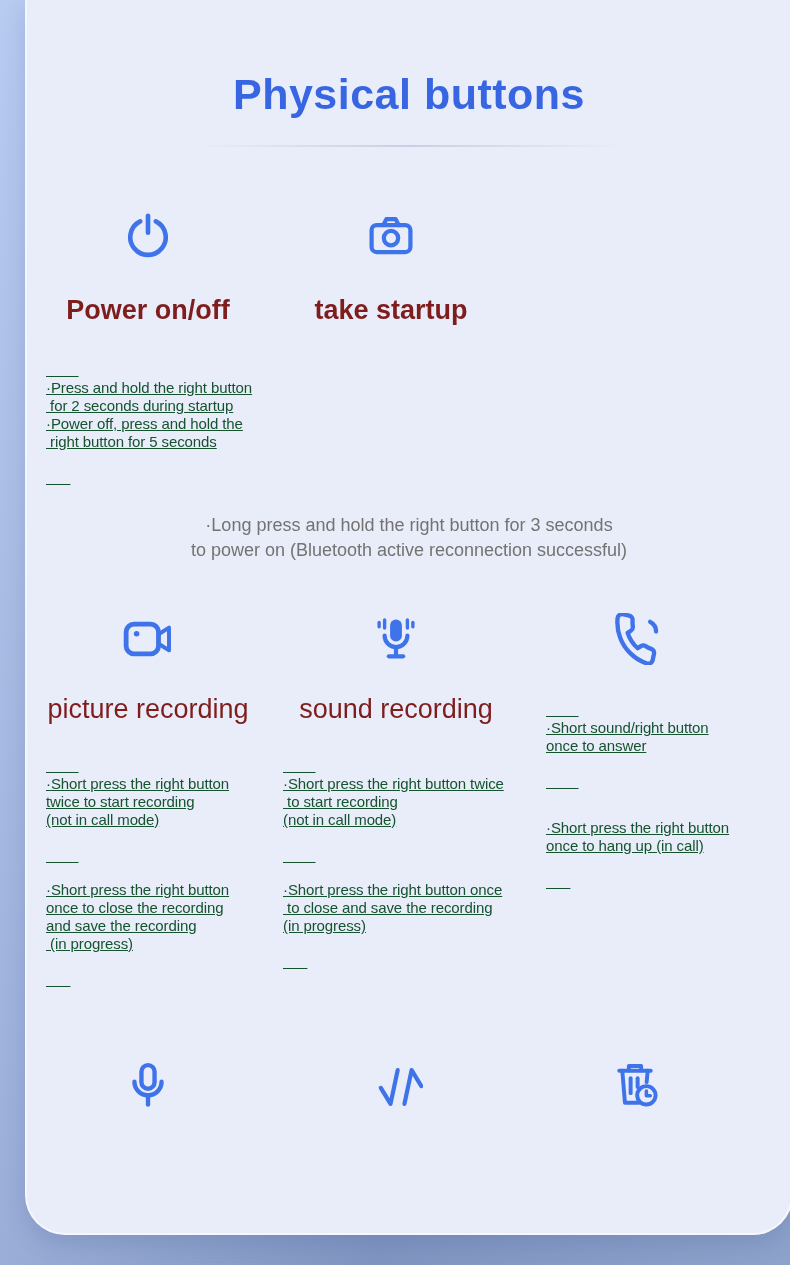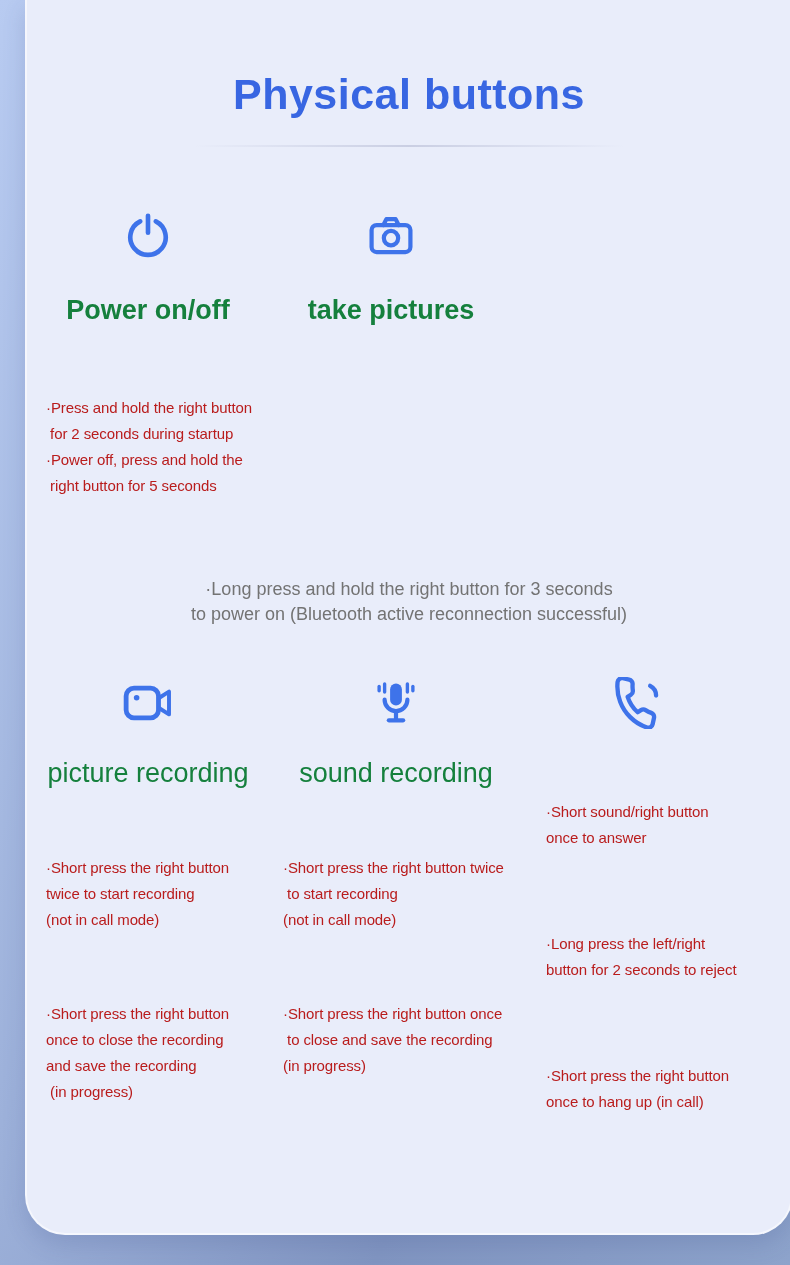--- a/index.html
+++ b/index.html
@@ -58,32 +58,33 @@
     height: 60px;
     display: flex;
     align-items: center;
     justify-content: center;
   }
   .cell-title {
     margin-top: 28px;
     font-size: 27px;
     line-height: 32px;
     font-weight: 600;
-    color: #15803d;
+    color: #7f1d1d;
     white-space: pre;
   }
   .row2 .cell-title, .row3 .cell-title { margin-top: 24px; font-weight: 400; }
   .cell-desc {
     margin-top: 17px;
     text-align: left;
     white-space: pre;
     font-size: 15px;
-    line-height: 26px;
+    line-height: 18px;
     letter-spacing: -0.1px;
-    color: #b91c1c;
+    color: #14532d;
+    text-decoration: underline;
   }
   .row2 .cell-desc { margin-top: 14px; }
   .cell-desc p + p { margin-top: 16px; }
   .row2 .c3 .cell-desc p + p { margin-top: 28px; }
   .desc-center { text-align: center; white-space: pre; }
   .pl4 { padding-left: 4px; }
   .pl9 { padding-left: 9px; }
   .pl28 { padding-left: 28px; }
   svg.icon { display: block; }
 </style>
@@ -115,21 +116,21 @@
 
 
     <div class="cell c3">
       <div class="icon-box">
         <svg class="icon" width="54" height="54" viewBox="0 0 64 64" fill="none" stroke="#3e73ea" stroke-width="5" stroke-linecap="round" stroke-linejoin="round">
           <rect x="9" y="19" width="46" height="32" rx="6"></rect>
           <path d="M23 19 l3.5 -7 h11 l3.5 7"></path>
           <circle cx="32" cy="34.5" r="8.5"></circle>
         </svg>
       </div>
-      <div class="cell-title">take pictures</div>
+      <div class="cell-title">take startup</div>
     </div>
   </div>
 
   <div class="note">·Long press and hold the right button for 3 seconds
 to power on (Bluetooth active reconnection successful)</div>
 
   <div class="row row2">
 
     <div class="cell c1">
       <div class="icon-box">
@@ -180,22 +181,20 @@
         <svg class="icon" width="52" height="52" viewBox="0 0 24 24" fill="none" stroke="#3e73ea" stroke-width="2" stroke-linecap="round" stroke-linejoin="round">
           <g transform="rotate(12 12 12)">
             <path d="M22 16.92v3a2 2 0 0 1-2.18 2 19.79 19.79 0 0 1-8.63-3.07 19.5 19.5 0 0 1-6-6 19.79 19.79 0 0 1-3.07-8.67A2 2 0 0 1 4.11 2h3a2 2 0 0 1 2 1.72 12.84 12.84 0 0 0 .7 2.81 2 2 0 0 1-.45 2.11L8.09 9.91a16 16 0 0 0 6 6l1.27-1.27a2 2 0 0 1 2.11-.45 12.84 12.84 0 0 0 2.81.7A2 2 0 0 1 22 16.92z"></path>
             <path d="M17.2 2.8 a5 5 0 0 1 3.6 3.8"></path>
           </g>
         </svg>
       </div>
       <div class="cell-desc pl28">
         <p>·Short sound/right button
 once to answer</p>
-        <p>·Long press the left/right
-button for 2 seconds to reject</p>
         <p>·Short press the right button
 once to hang up (in call)</p>
       </div>
     </div>
   </div>
 
   <div class="row row3">
 
     <div class="cell c1">
       <div class="icon-box">

